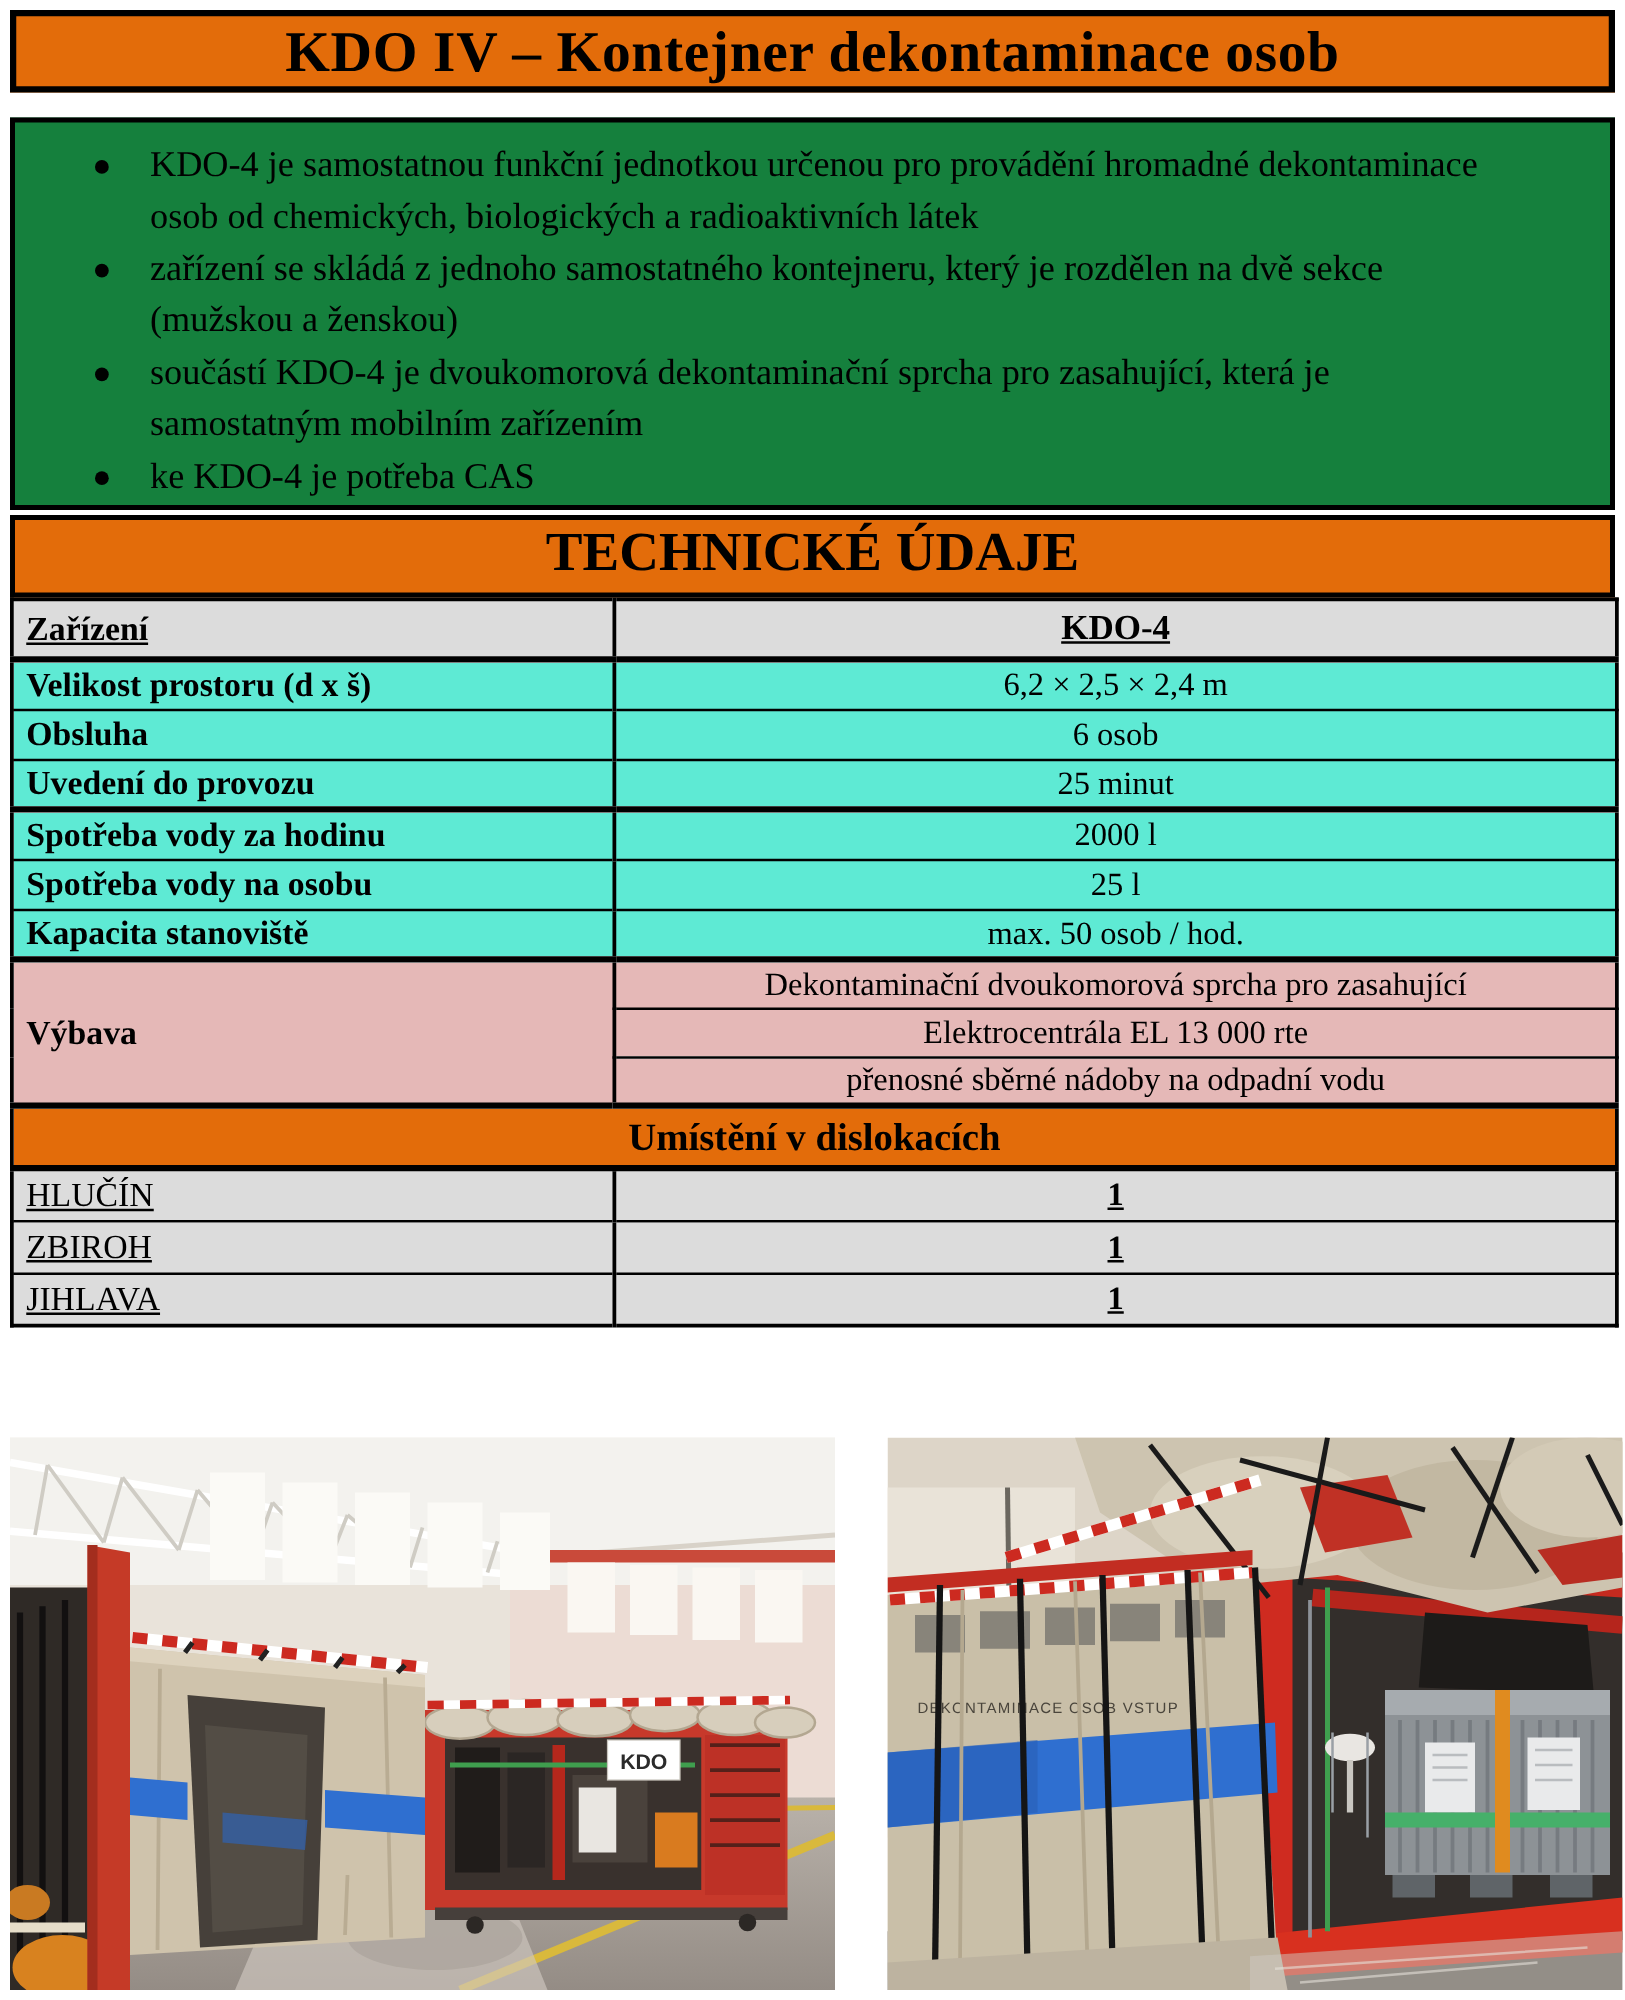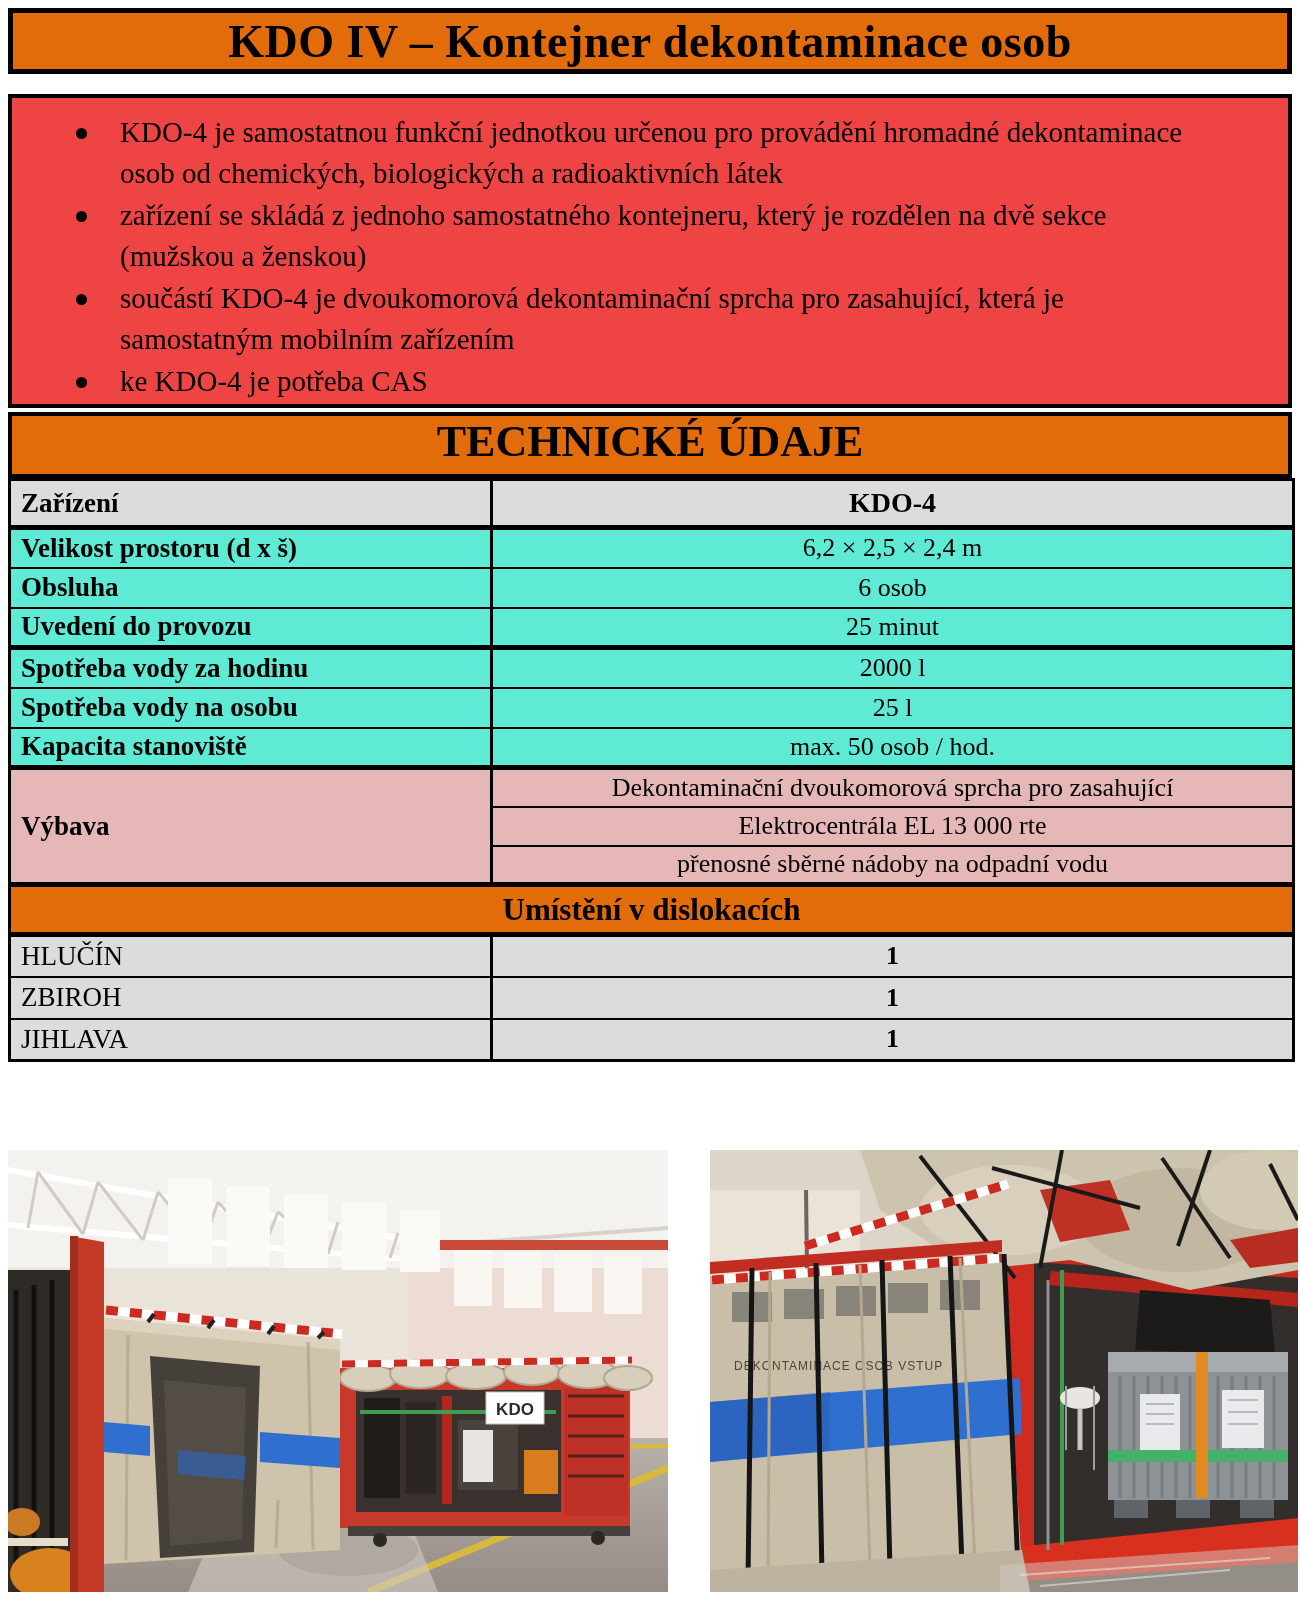--- a/index.html
+++ b/index.html
@@ -11,21 +11,21 @@
   
   .title-bar{
     left:8px;top:8px;width:1284px;height:66px;
     background:#E36C0A;border:5px solid #000;box-sizing:border-box;
     display:flex;align-items:center;justify-content:center;
   }
   .title-bar span{font-size:46px;font-weight:bold;letter-spacing:0.5px;}
   
   .intro-box{
     left:8px;top:94px;width:1284px;height:314px;
-    background:#ef4444;border:4px solid #000;box-sizing:border-box;
+    background:#15803d;border:4px solid #000;box-sizing:border-box;
     padding:14px 0 0 0;
   }
   .intro-box ul{list-style:none;margin:0;padding:0 40px 0 62px;}
   .intro-box li{
     position:relative;padding-left:46px;font-size:29px;line-height:41px;
     max-width:1100px;margin-bottom:1px;
   }
   .intro-box .dot{
     position:absolute;left:2px;top:16px;width:11px;height:11px;
     border-radius:50%;background:#000;
@@ -48,21 +48,21 @@
     font-size:26px;vertical-align:middle;overflow:hidden;
   }
   .tech-table td.lbl{
     font-weight:bold;font-size:27px;padding-left:10px;border-right-width:3px;
   }
   .tech-table td.val{text-align:center;}
   .row-h50 td{height:48px;}
   .row-h40 td{height:40px;}
   .row-h39 td{height:39px;}
   .row-h42 td{height:42px;}
-  .bg-gray{background:#DCDCDC;}
+  .bg-gray{background:#DCDCDC;text-decoration:underline;}
   .bg-green{background:#5eead4;}
   .bg-blue{background:#5eead4;}
   .bg-pink{background:#E5B8B7;}
   .bg-orange{background:#E36C0A;}
   .b{font-weight:bold;}
   .sep-below td{border-bottom-width:5px;}
   .row-section td{
     border-top-width:5px;border-bottom-width:5px;text-align:center;
     font-weight:bold;font-size:31px;height:50px;
   }

